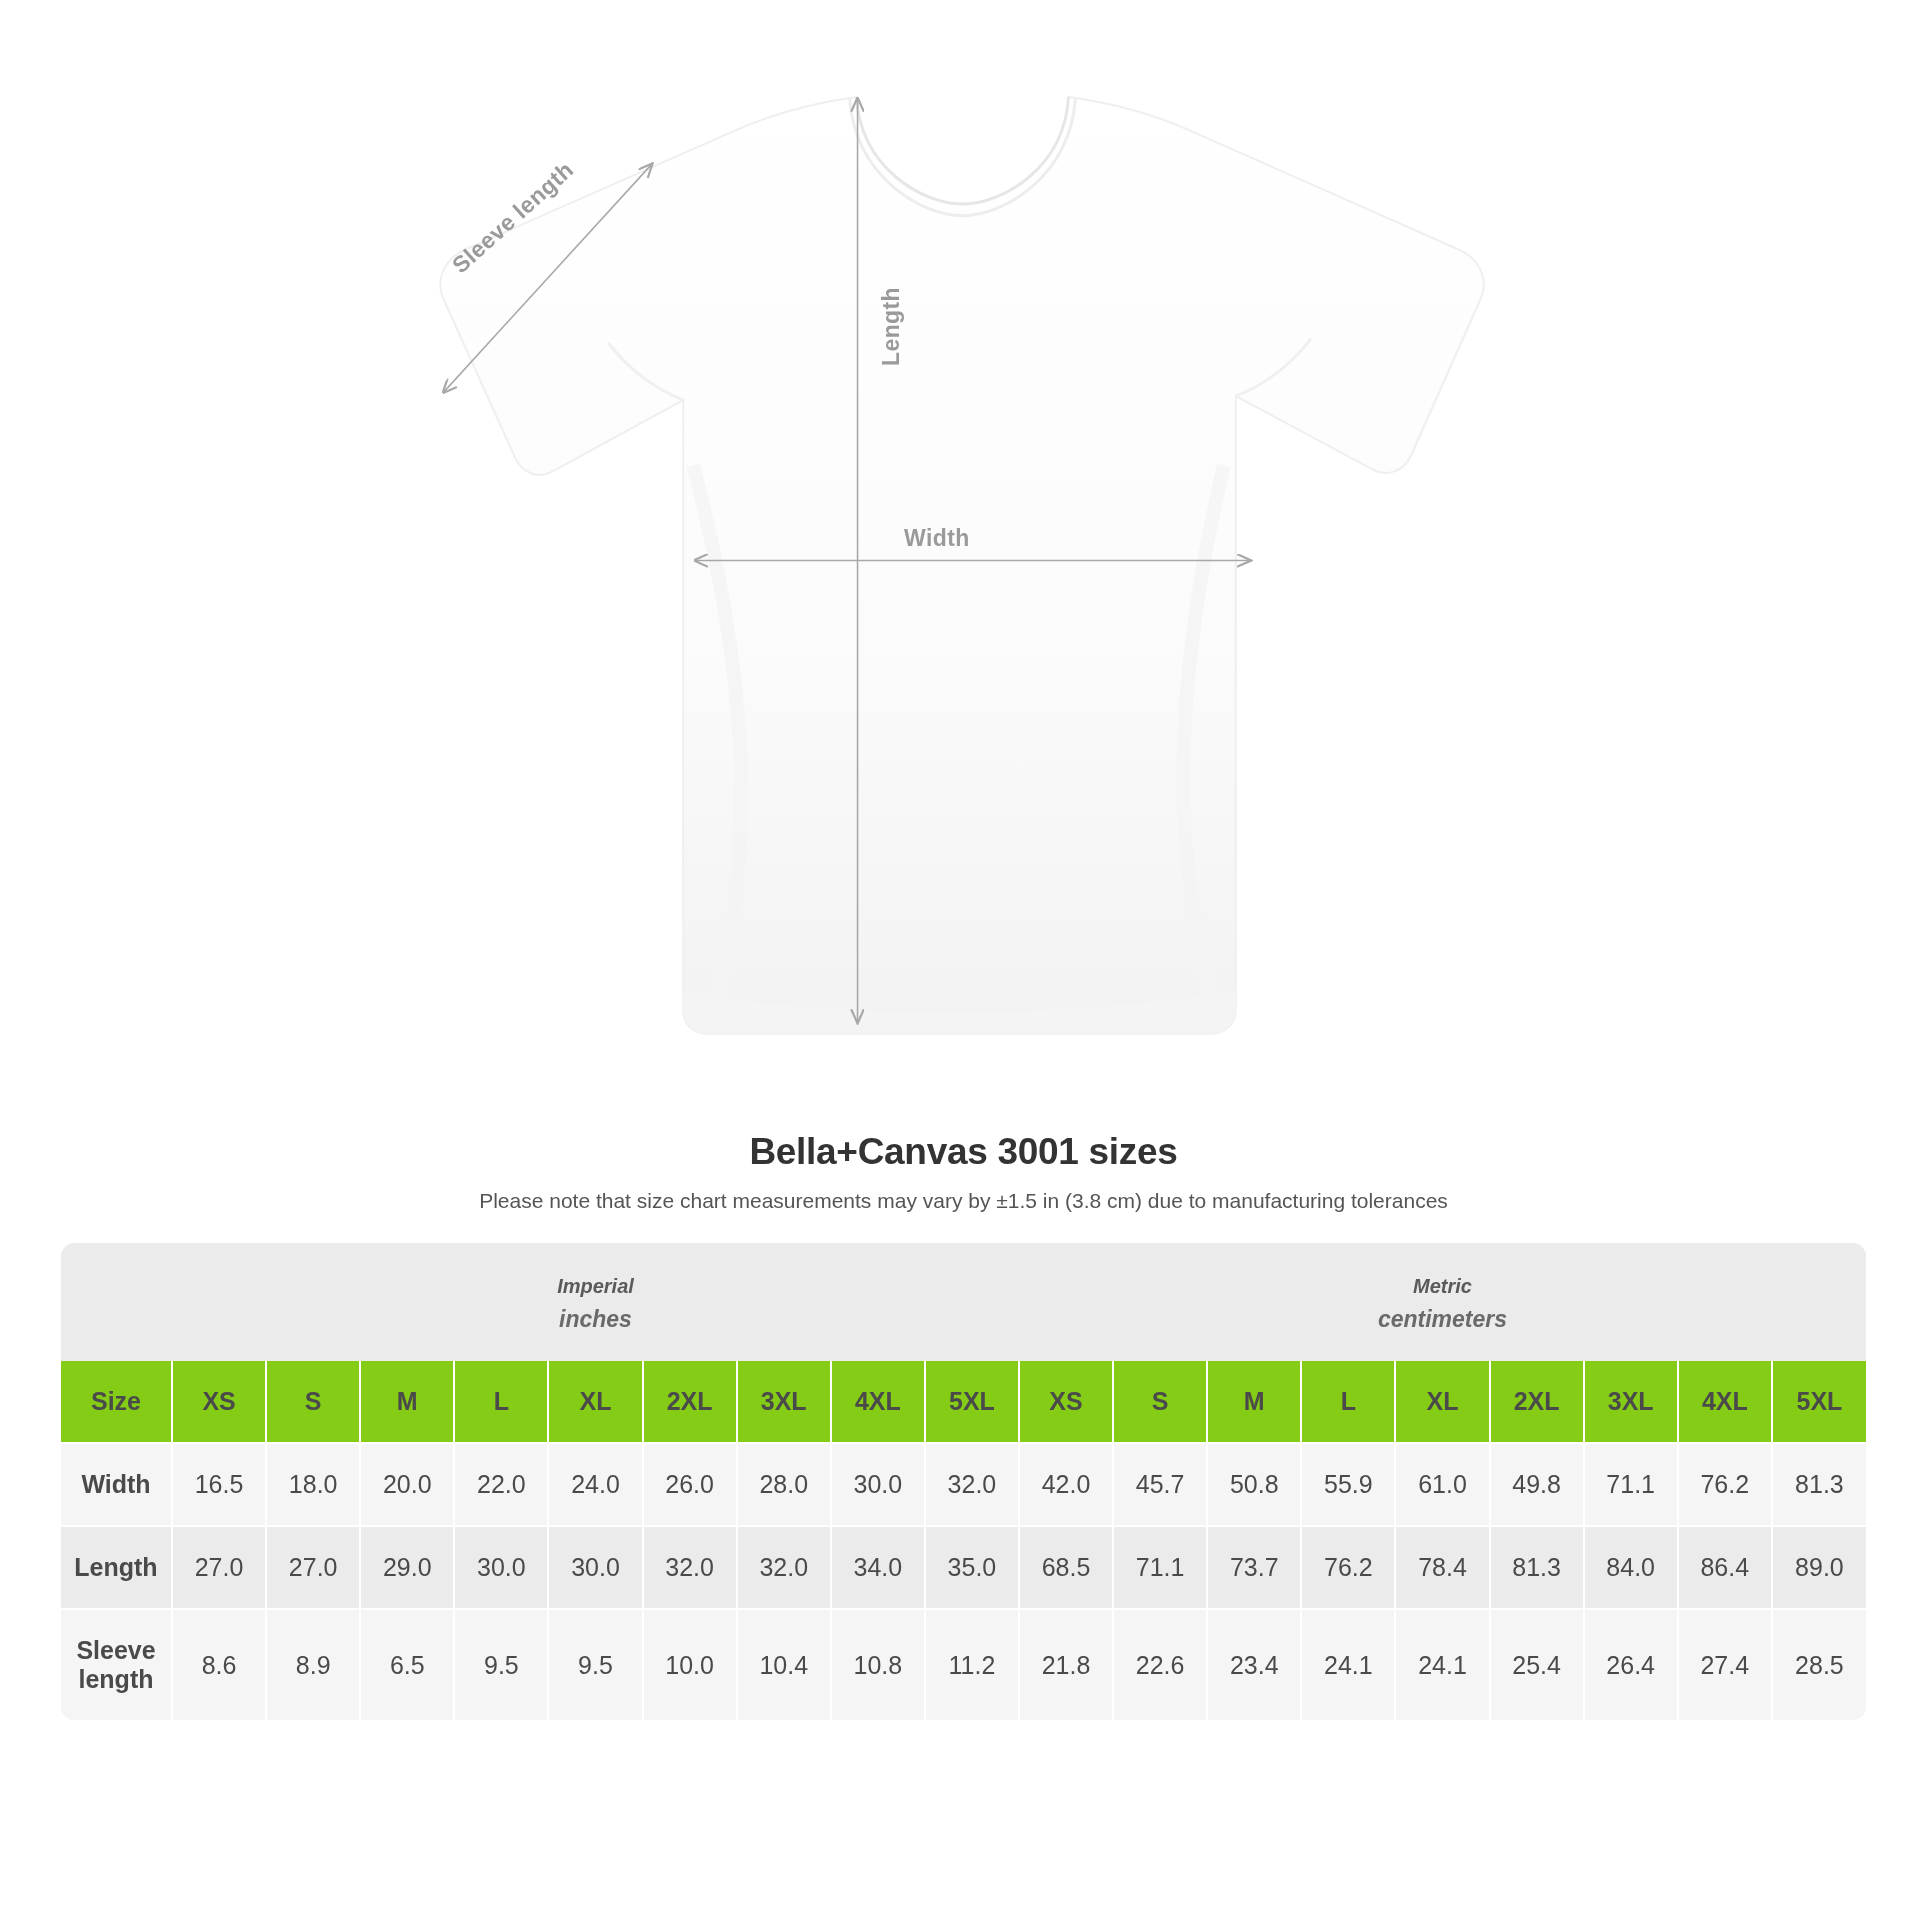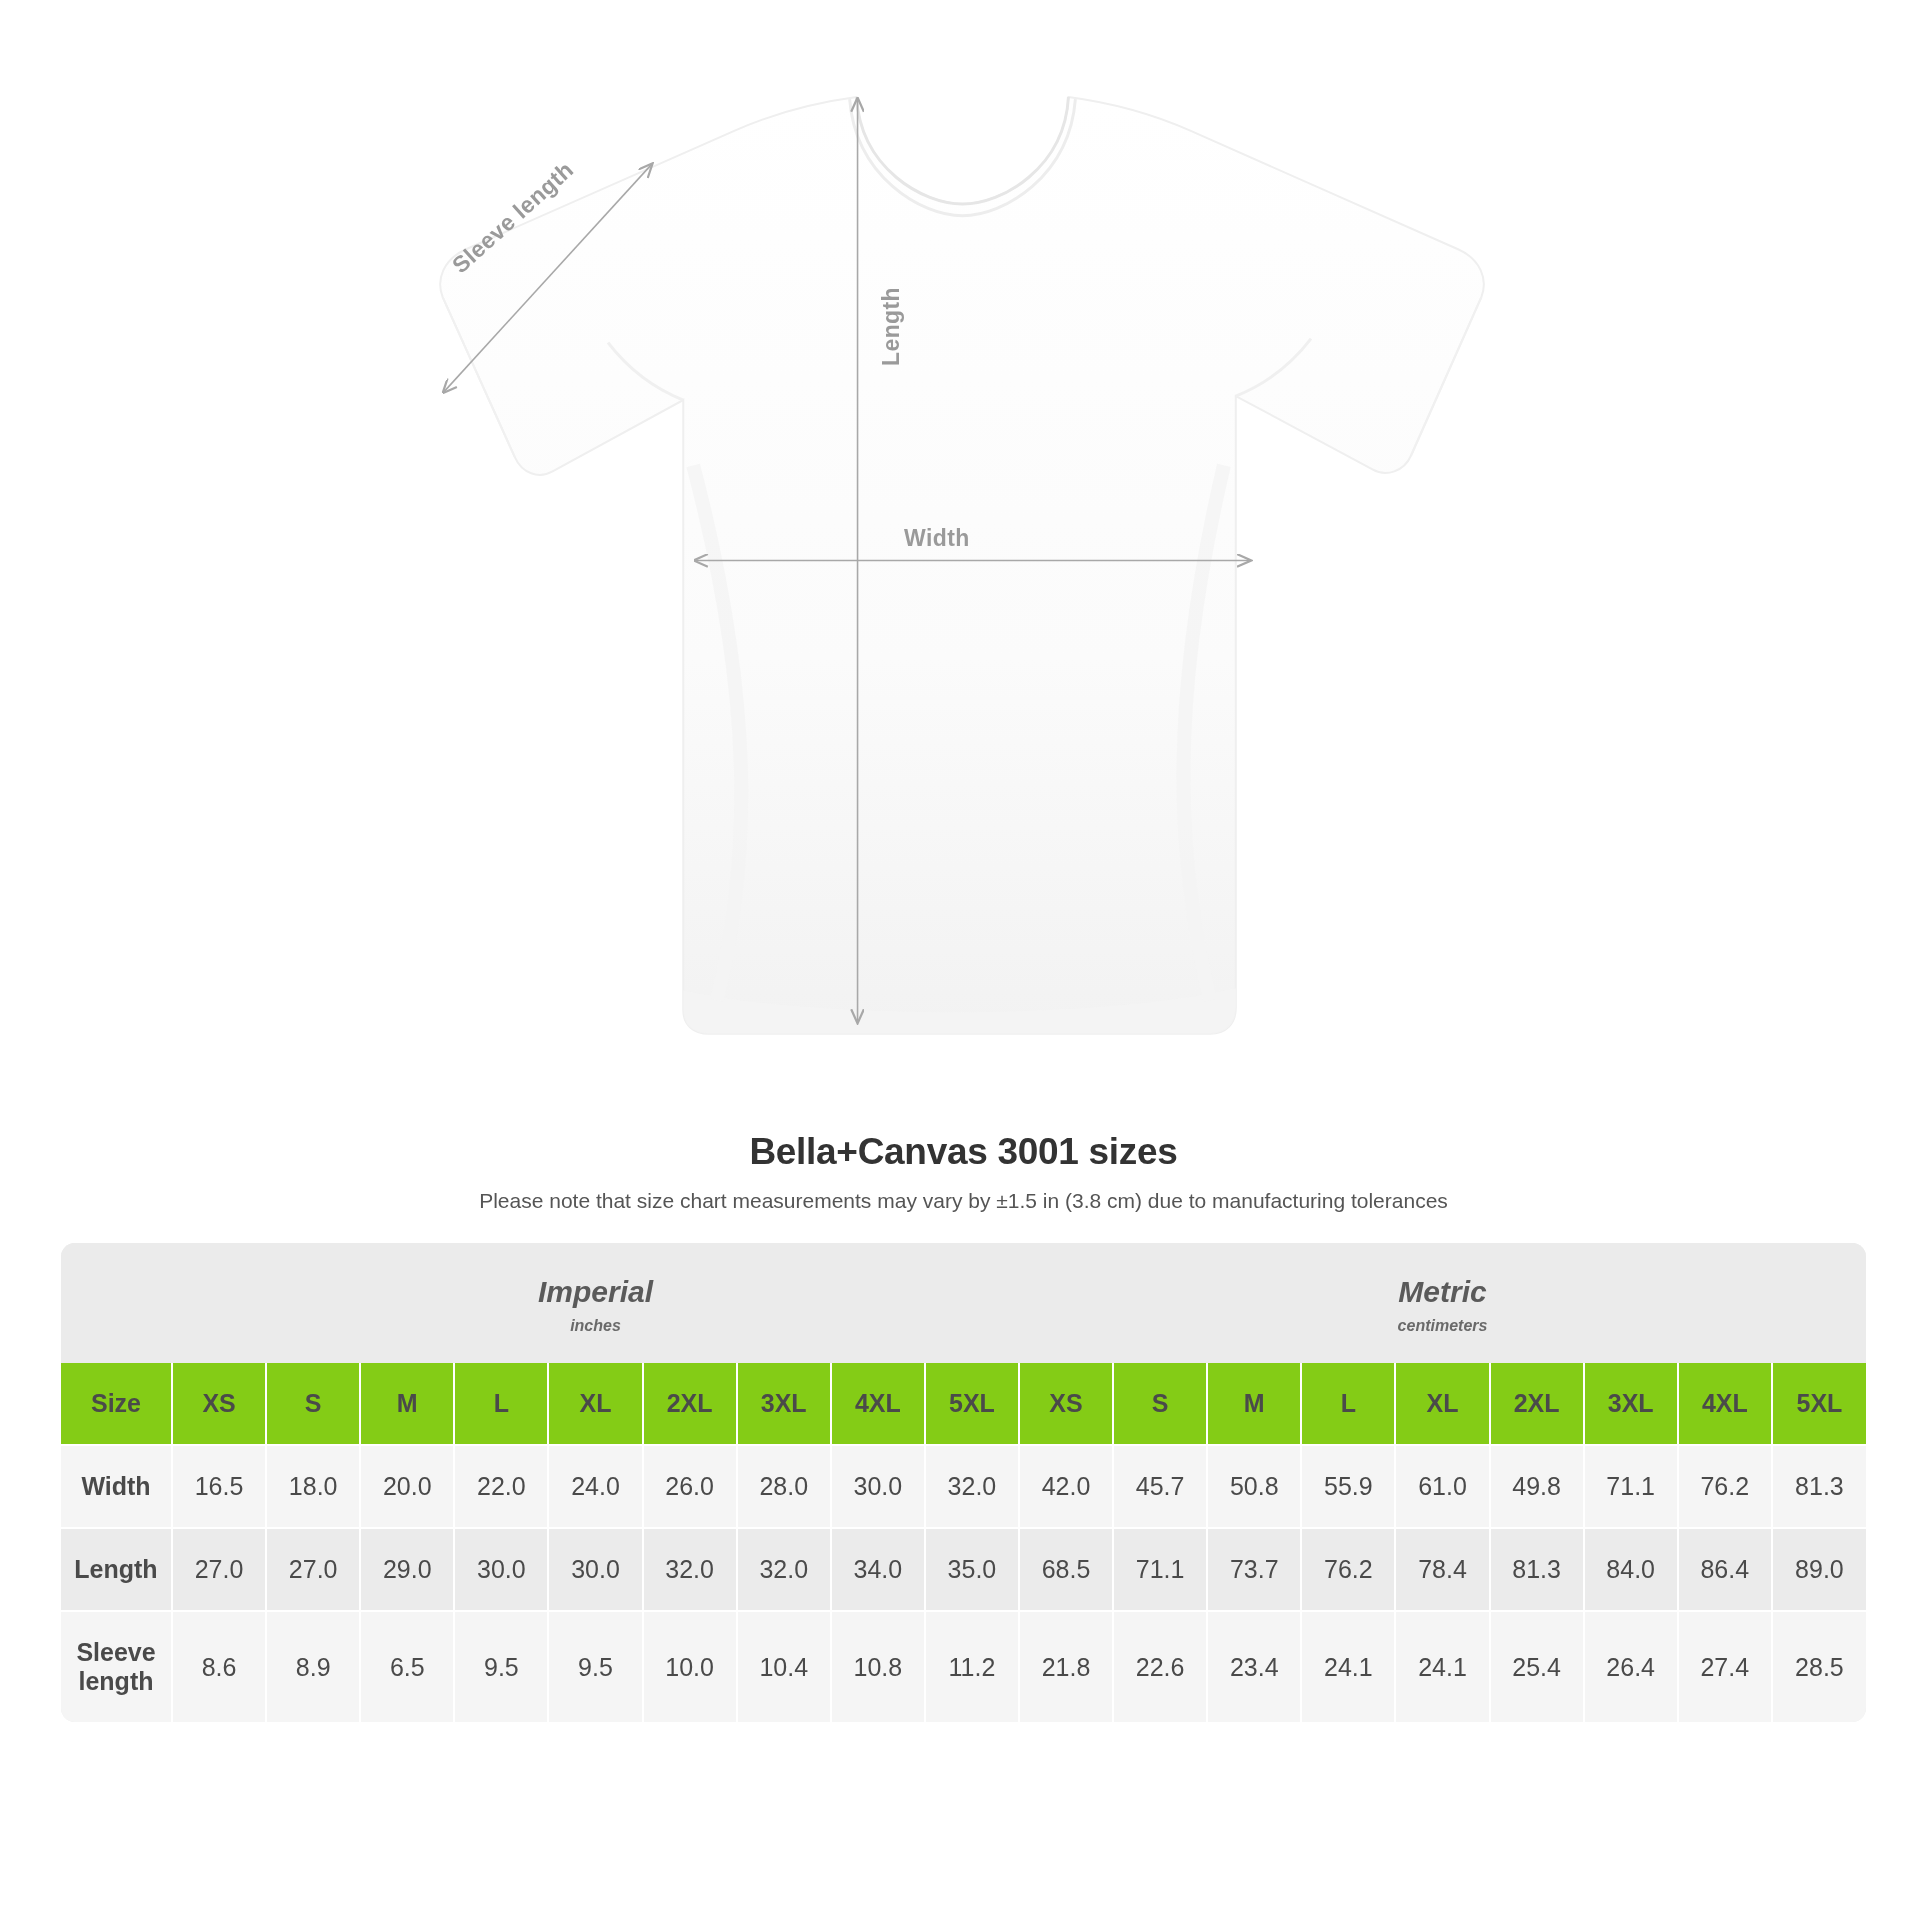--- a/index.html
+++ b/index.html
@@ -92,28 +92,28 @@
     vertical-align: middle;
     font-size: 25px;
     color: #4a4a4a;
   }
   .unit-row th {
     padding: 32px 0 28px 0;
     background: #ebebeb;
     border: none;
   }
   .unit-name {
-    font-size: 30px;
+    font-size: 20px;
     font-weight: bold;
     font-style: italic;
     color: #5a5a5a;
     display: block;
   }
   .unit-sub {
-    font-size: 16px;
+    font-size: 23px;
     font-style: italic;
     color: #6a6a6a;
     display: block;
     margin-top: 8px;
   }
   .head-row th {
     background: #84cc16;
     padding: 26px 0;
     font-size: 25px;
     font-weight: bold;

